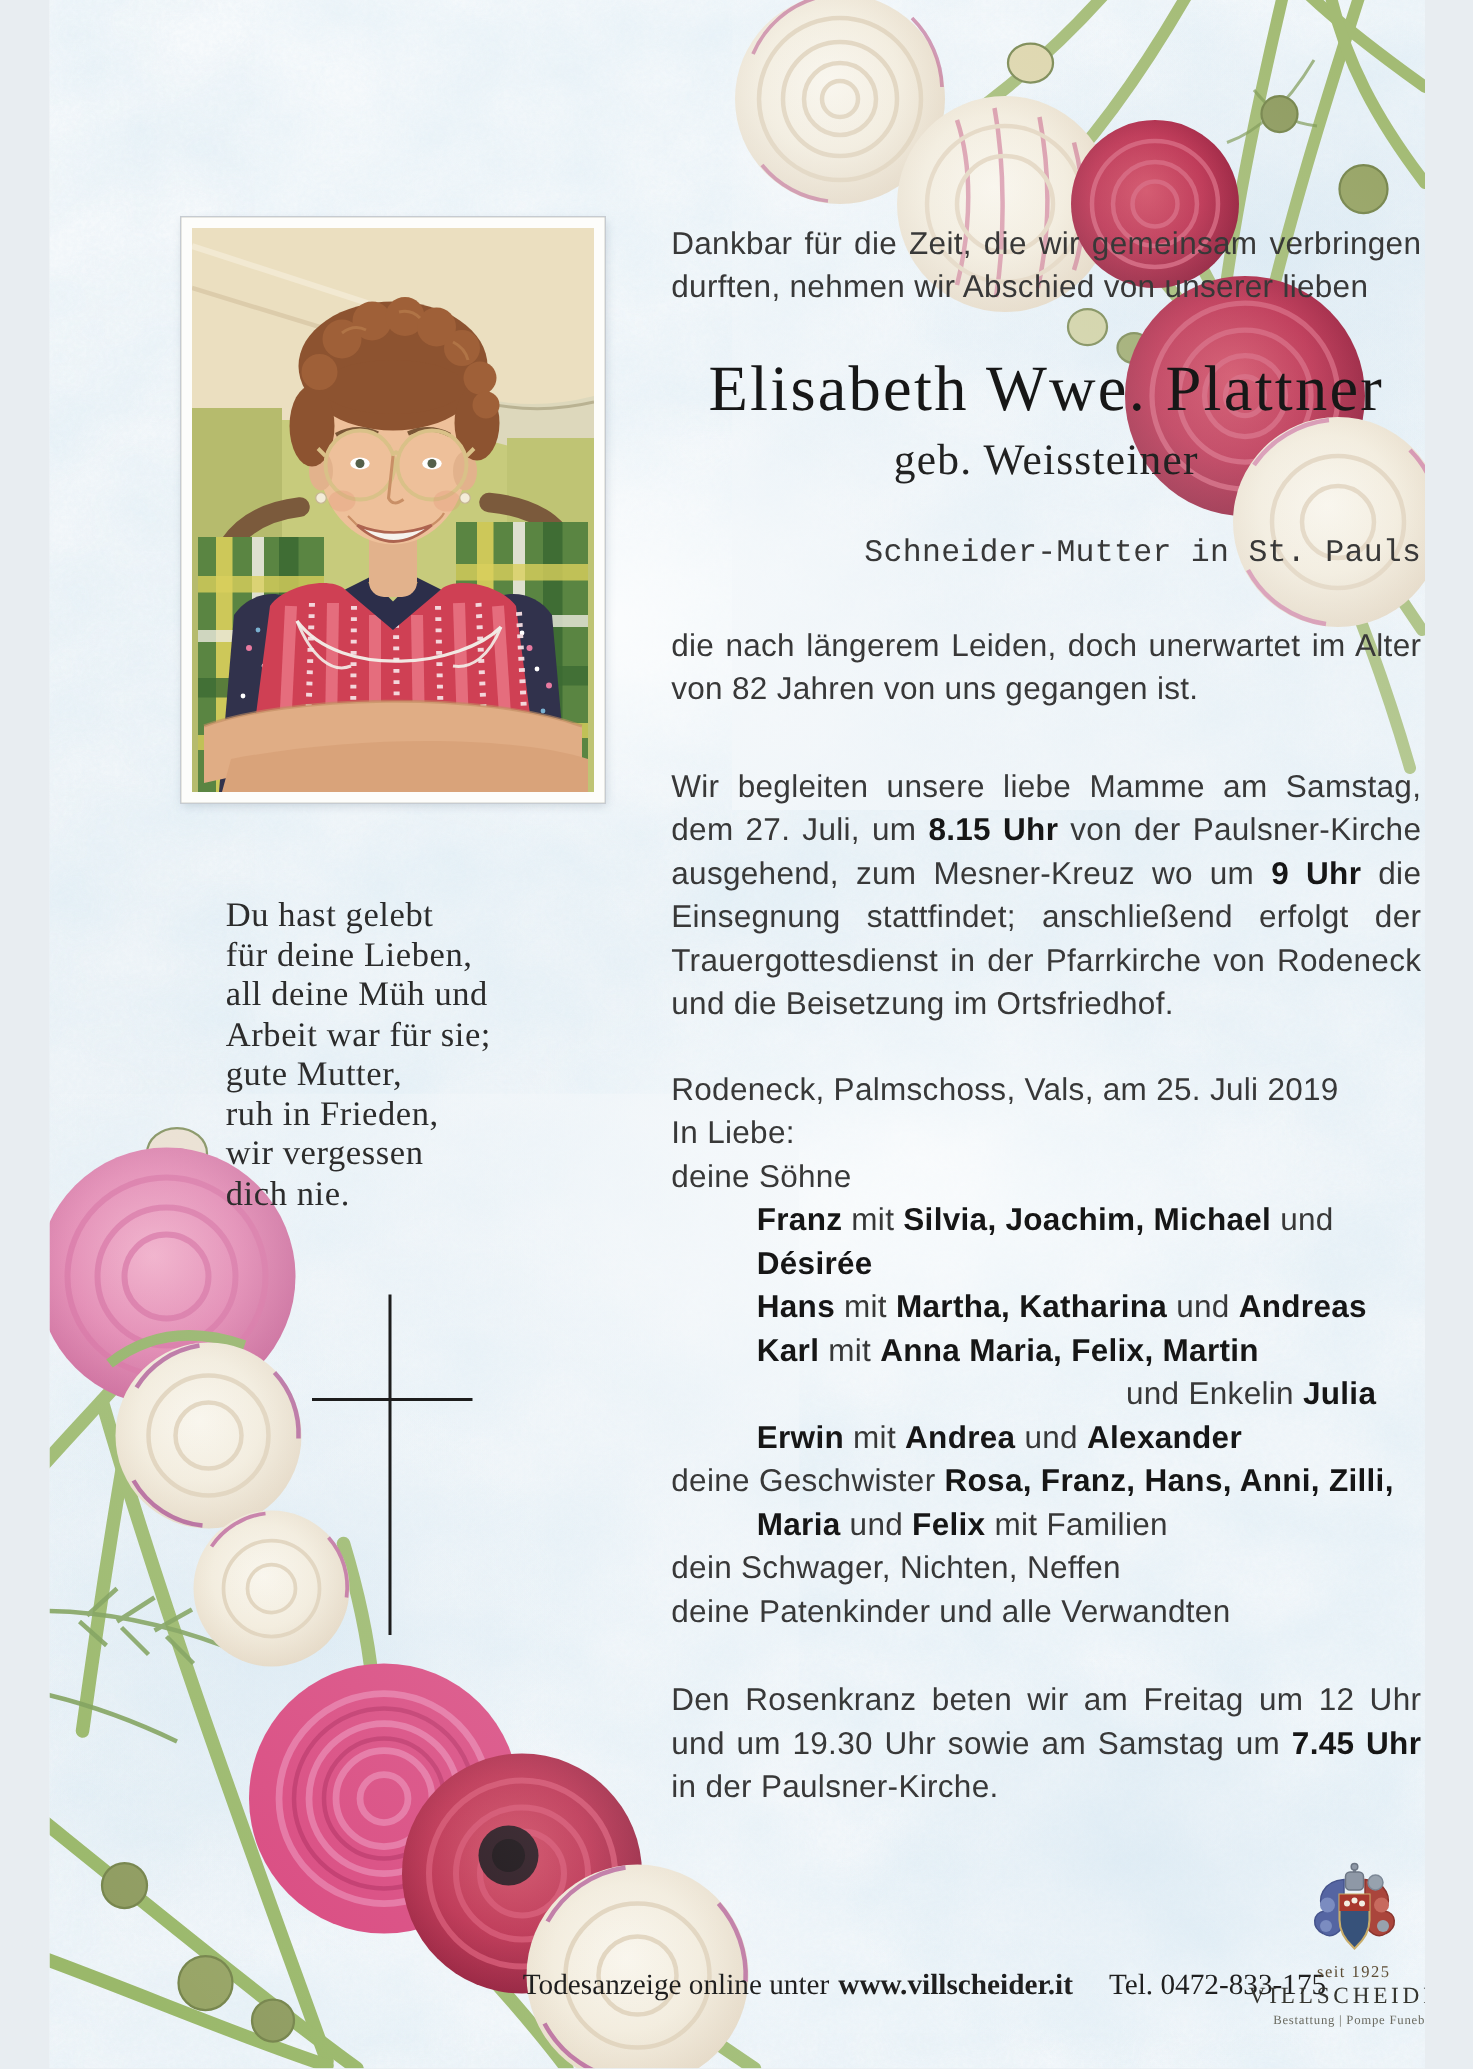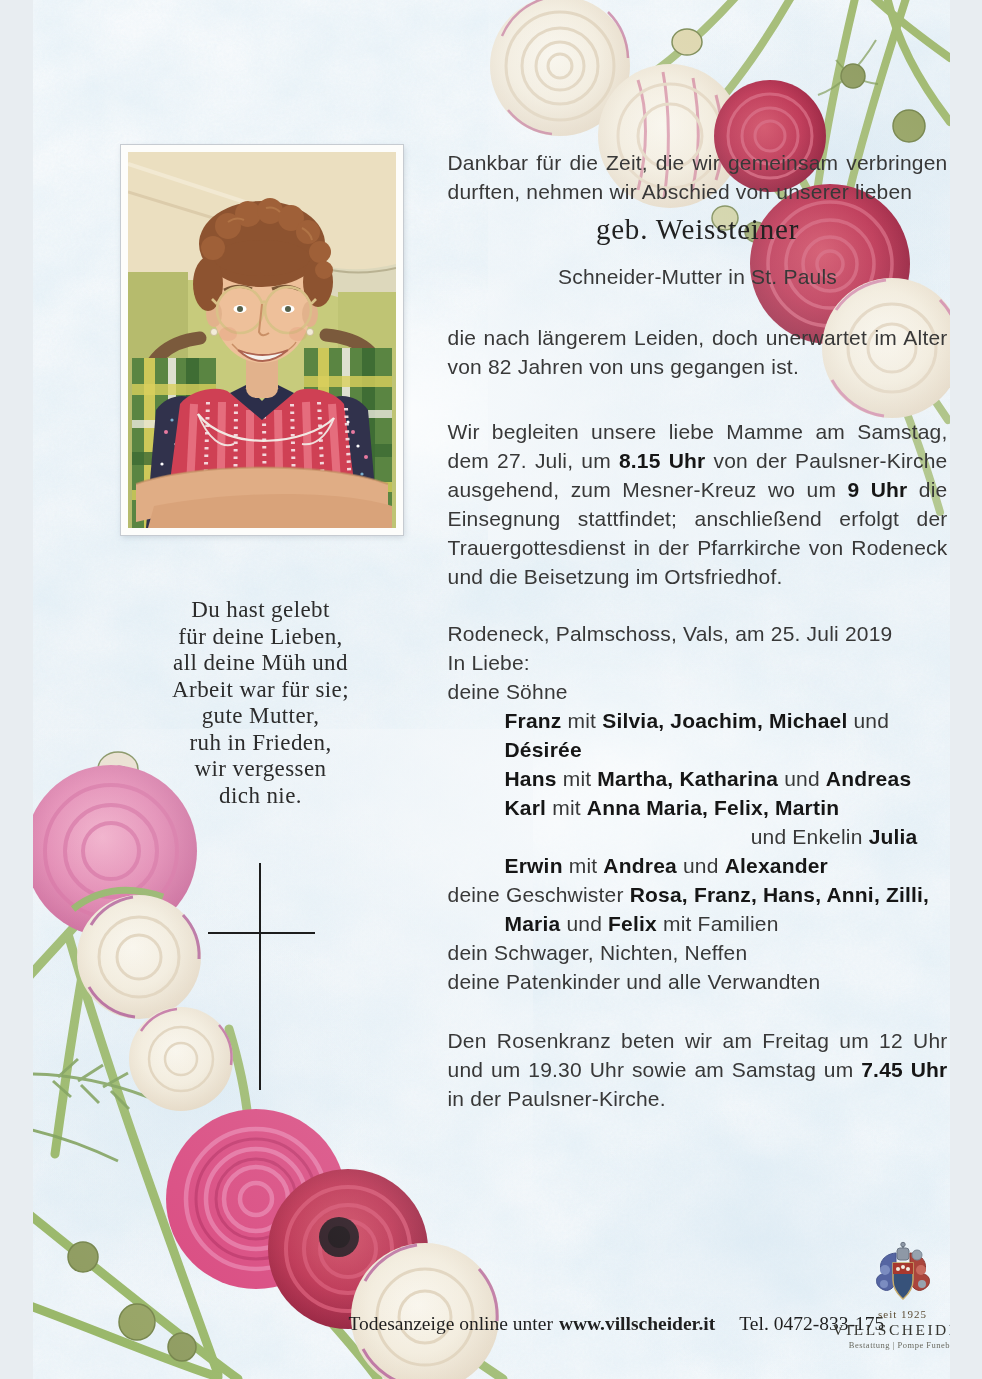--- a/index.html
+++ b/index.html
@@ -42,33 +42,33 @@
   .name{
     margin-top:30px;text-align:center;
     font-family:"Liberation Serif",serif;font-size:43px;line-height:48px;
     letter-spacing:1.5px;color:#171717;
   }
   .maiden{
     margin-top:6px;text-align:center;
     font-family:"Liberation Serif",serif;font-size:29px;line-height:34px;
     letter-spacing:.8px;color:#222;
   }
-  .byname{margin-top:16px;text-align:center;}
+  .byname{margin-top:31px;text-align:right;font-family:Liberation Mono, monospace;}
   .passing{margin-top:32px;}
   .ceremony{margin-top:36px;}
   .dateline{margin-top:28px;}
   .inliebe{}
   .m-line{font-size:21px;line-height:29px;color:#383838;letter-spacing:.2px;}
   .m-line.ind{padding-left:57px;}
   .m-line.right{text-align:right;padding-right:30px;}
   .rosary{margin-top:30px;}
 
   .poem{
     position:absolute;left:118px;top:597px;width:220px;z-index:3;
-    text-align:center;font-family:"Liberation Serif",serif;
+    text-align:left;font-family:"Liberation Serif",serif;
     font-size:23px;line-height:26.5px;color:#2c2c2c;letter-spacing:.4px;
   }
 
   .cross-v{position:absolute;left:226px;top:863px;width:2px;height:227px;background:#1d1d1d;z-index:3;}
   .cross-h{position:absolute;left:175px;top:932px;width:107px;height:2px;background:#1d1d1d;z-index:3;}
 
   .footer{
     position:absolute;left:316px;top:1313px;z-index:3;
     font-family:"Liberation Serif",serif;font-size:19.5px;color:#1f1f1f;
     white-space:nowrap;
@@ -459,20 +459,21 @@
       <path d="M134,152 L131,180 Q134,186 141,181" stroke="#c98f66" stroke-width="2" fill="none"></path>
       <path d="M110,198 Q134,220 160,198 Q134,208 110,198 Z" fill="#f6f3ee" stroke="#ad6450" stroke-width="1.8"></path>
       <path d="M104,192 Q110,198 110,198 M160,198 Q166,194 168,190" stroke="#c98f66" stroke-width="1.5" fill="none"></path>
       <ellipse cx="100" cy="182" rx="9" ry="7" fill="#e08a6e" opacity="0.25"></ellipse>
       <ellipse cx="170" cy="182" rx="9" ry="7" fill="#e08a6e" opacity="0.25"></ellipse>
     </svg>
   </div>
 
   <div class="main-col">
     <div class="sans just">Dankbar für die Zeit, die wir gemeinsam verbringen durften, nehmen wir Abschied von unserer lieben</div>
+    <div class="name">Elisabeth Wwe. Plattner</div>
     <div class="maiden">geb. Weissteiner</div>
     <div class="sans byname">Schneider-Mutter in St. Pauls</div>
     <div class="sans just passing">die nach längerem Leiden, doch unerwartet im Alter von 82 Jahren von uns gegangen ist.</div>
     <div class="sans just ceremony"><span>Wir begleiten unsere liebe Mamme am Samstag, dem 27. Juli, um </span><span class="b">8.15 Uhr</span><span> von der Paulsner-Kirche ausgehend, zum Mesner-Kreuz wo um </span><span class="b">9 Uhr</span><span> die Einsegnung stattfindet; anschließend erfolgt der Trauergottesdienst in der Pfarrkirche von Rodeneck und die Beisetzung im Ortsfriedhof.</span></div>
     <div class="sans dateline">Rodeneck, Palmschoss, Vals, am 25. Juli 2019</div>
     <div class="sans inliebe">In Liebe:</div>
     <div>
         <div class="m-line"><span>deine Söhne</span></div>
         <div class="m-line ind"><span class="b">Franz</span><span> mit </span><span class="b">Silvia, Joachim, Michael</span><span> und </span><span class="b">Désirée</span></div>
         <div class="m-line ind"><span class="b">Hans</span><span> mit </span><span class="b">Martha, Katharina</span><span> und </span><span class="b">Andreas</span></div>

